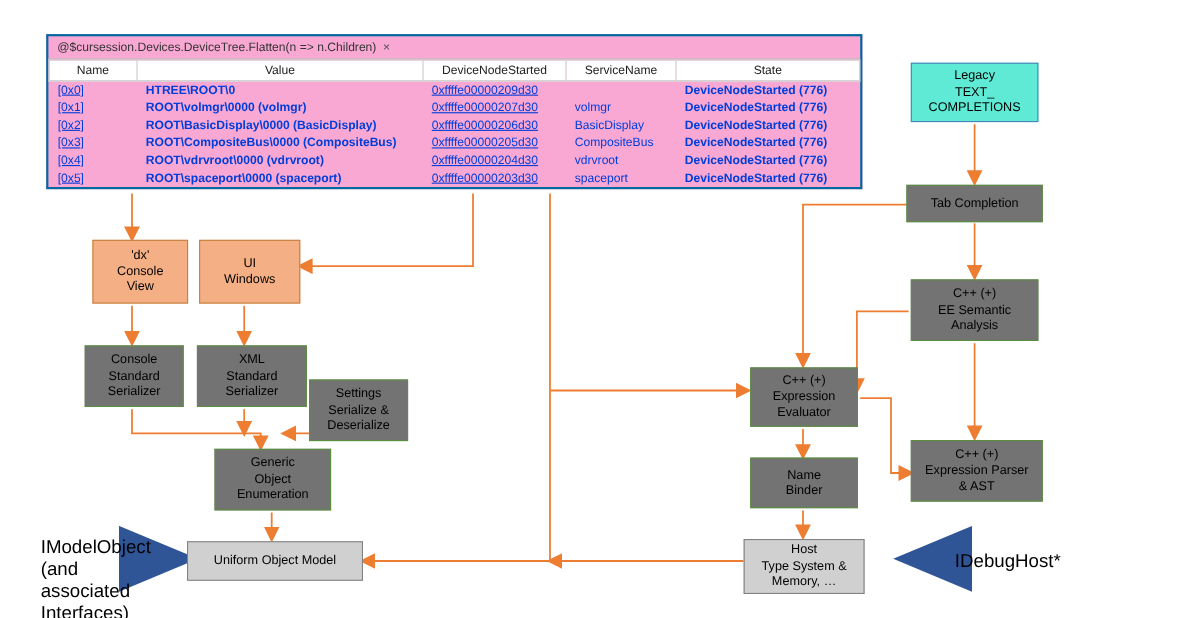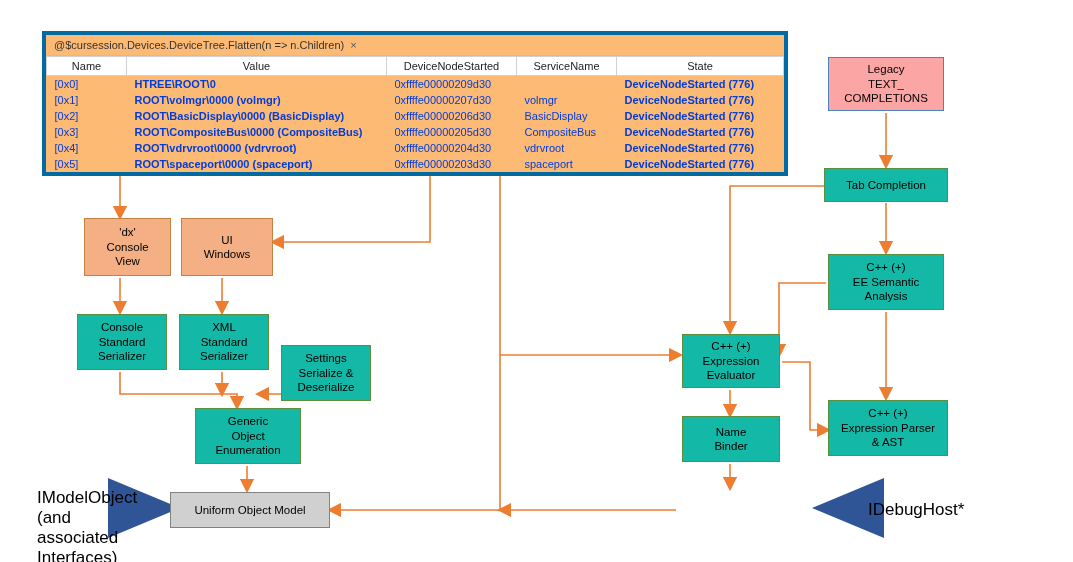--- a/index.html
+++ b/index.html
@@ -16,22 +16,22 @@
     position: relative;
     width: 1073px;
     height: 562px;
   }
   
   .table-window {
     position: absolute;
     left: 42px;
     top: 31px;
     width: 738px;
-    border: 4px solid #0369a1;
-    background: #fdba74;
+    border: 2px solid #0369a1;
+    background: #f9a8d4;
   }
   .table-tab {
     border-bottom: 1px solid #bfbfbf;
     padding: 4px 8px;
     font-size: 11px;
     color: #333;
     display: flex;
     align-items: center;
     gap: 6px;
   }
@@ -53,40 +53,40 @@
     text-align: center;
     background: #fff;
   }
   table.data td {
     font-size: 11px;
     padding: 2px 8px;
     white-space: nowrap;
     overflow: hidden;
     text-overflow: ellipsis;
   }
-  .link { color: #003dd9; }
+  .link { color: #003dd9; text-decoration: underline; }
   .plain { color: #003dd9; font-weight: bold; }
   .svc { color: #003dd9; }
   
   .box {
     position: absolute;
     border: 1px solid #5a8f3f;
     text-align: center;
     display: flex;
     align-items: center;
     justify-content: center;
     padding: 4px 6px;
     font-size: 11.5px;
     line-height: 1.25;
     box-sizing: border-box;
   }
-  .green  { background: #14b8a6; border-color: #5a8f3f; color: #000; }
+  .green  { background: #737373; border-color: #5a8f3f; color: #000; }
   .orange { background: #f4b084; border-color: #c4813f; color: #000; }
   .gray   { background: #d0d0d0; border-color: #828282; color: #000; }
-  .blue   { background: #fca5a5; border-color: #4f81bd; color: #000; }
+  .blue   { background: #5eead4; border-color: #4f81bd; color: #000; }
   
   .lbl {
     position: absolute;
     font-size: 17px;
     color: #000;
   }
   
   svg.arrows {
     position: absolute;
     left: 0; top: 0;
@@ -218,31 +218,32 @@
             <td><span class="plain">DeviceNodeStarted (776)</span></td>
           </tr>
         </tbody>
     </table>
   </div>
 
   <div class="box orange" style="left:84px;  top:218px; width:87px; height:58px;">'dx'<br>Console<br>View</div>
   <div class="box orange" style="left:181px; top:218px; width:92px; height:58px;">UI<br>Windows</div>
 
   <div class="box green" style="left:77px;  top:314px; width:90px; height:56px;">Console<br>Standard<br>Serializer</div>
-  <div class="box green" style="left:179px; top:314px; width:90px; height:56px;">XML<br>Standard<br>Serializer</div>
+  <div class="box green" style="left:179px; top:314px; width:100px; height:56px;">XML<br>Standard<br>Serializer</div>
   <div class="box green" style="left:281px; top:314px; width:90px; height:56px;margin-top:31px;">Settings<br>Serialize &amp;<br>Deserialize</div>
 
   <div class="box green" style="left:195px; top:408px; width:106px; height:56px;">Generic<br>Object<br>Enumeration</div>
 
   <div class="box gray" style="left:170px; top:492px; width:160px; height:36px;">Uniform Object Model</div>
 
   <div class="box blue" style="left:828px; top:57px;  width:116px; height:54px;">Legacy<br>TEXT_<br>COMPLETIONS</div>
   <div class="box green" style="left:824px; top:168px; width:124px; height:34px;">Tab Completion</div>
   <div class="box green" style="left:828px; top:254px; width:116px; height:56px;">C++ (+)<br>EE Semantic<br>Analysis</div>
   <div class="box green" style="left:828px; top:400px; width:120px; height:56px;">C++ (+)<br>Expression Parser<br>&amp; AST</div>
 
   <div class="box green" style="left:682px; top:334px; width:98px;  height:54px;">C++ (+)<br>Expression<br>Evaluator</div>
   <div class="box green" style="left:682px; top:416px; width:98px;  height:46px;">Name<br>Binder</div>
+  <div class="box gray" style="left:676px; top:490px; width:110px; height:50px;">Host<br>Type System &amp;<br>Memory, …</div>
 
   <div class="lbl" style="left:37px;  top:488px; width:110px;">IModelObject<br>(and associated<br>Interfaces)</div>
   <div class="lbl" style="left:868px; top:500px;">IDebugHost*</div>
 
 </div>
 
 </body></html>

